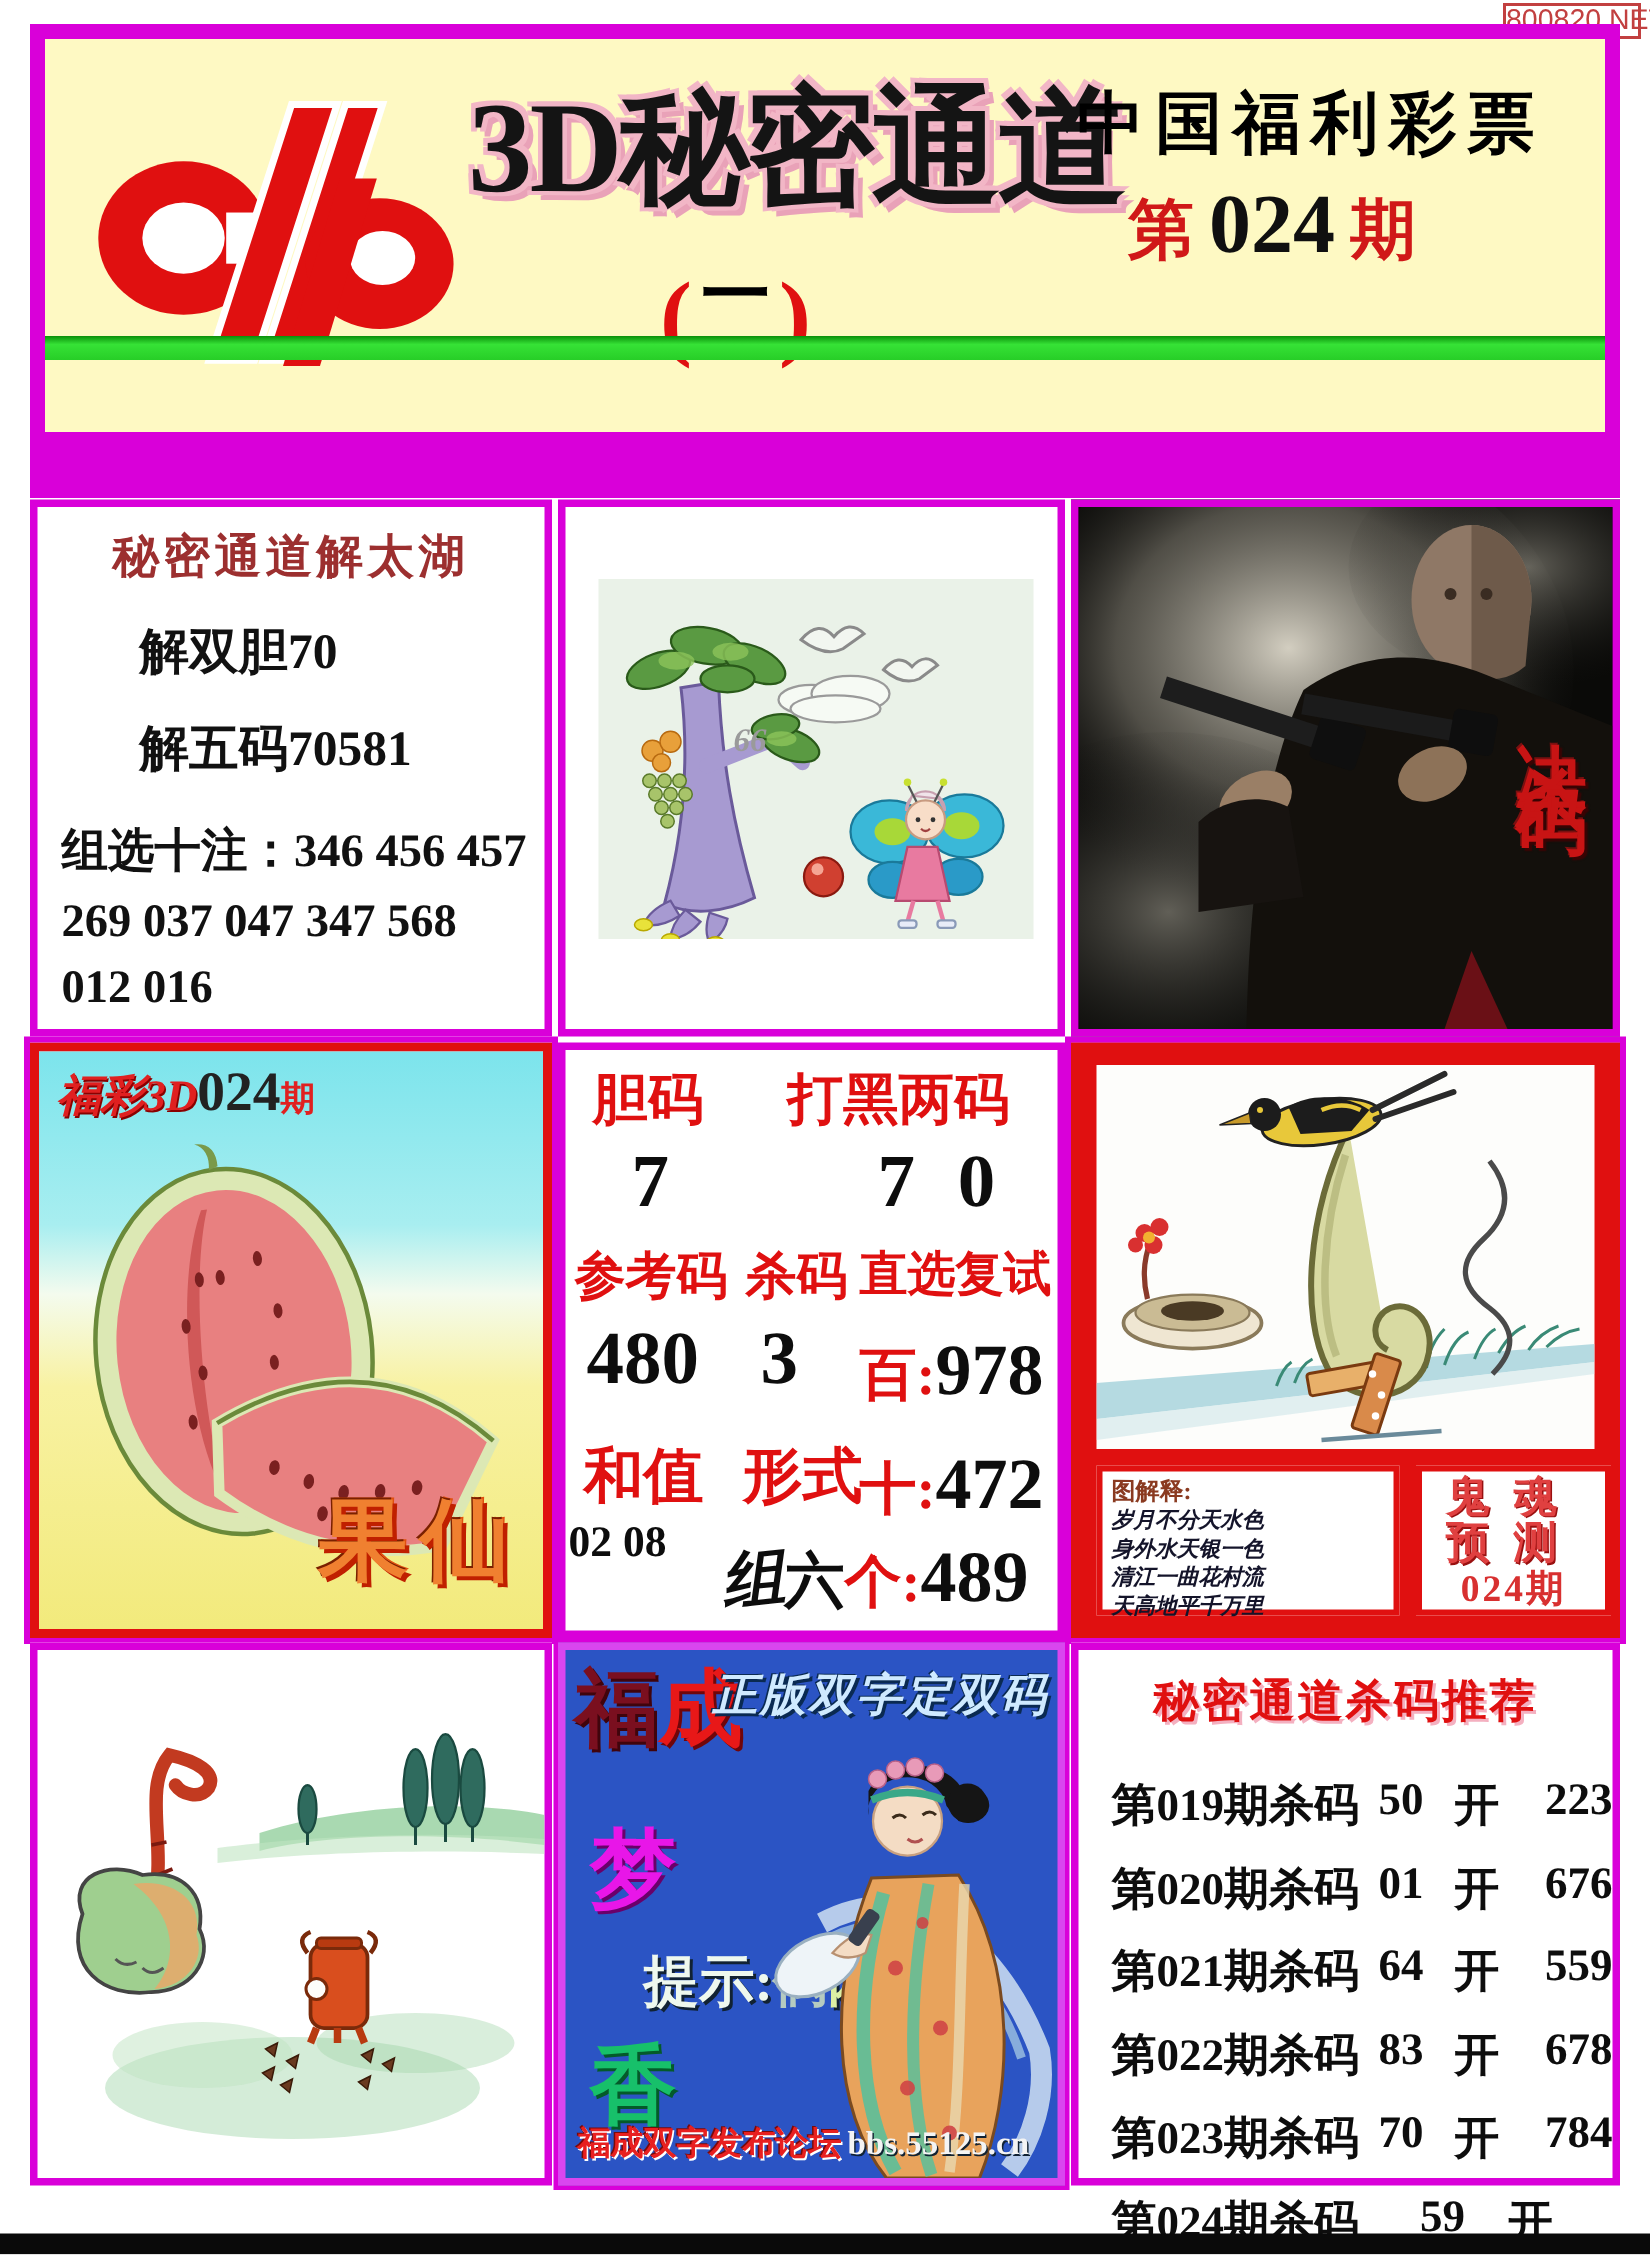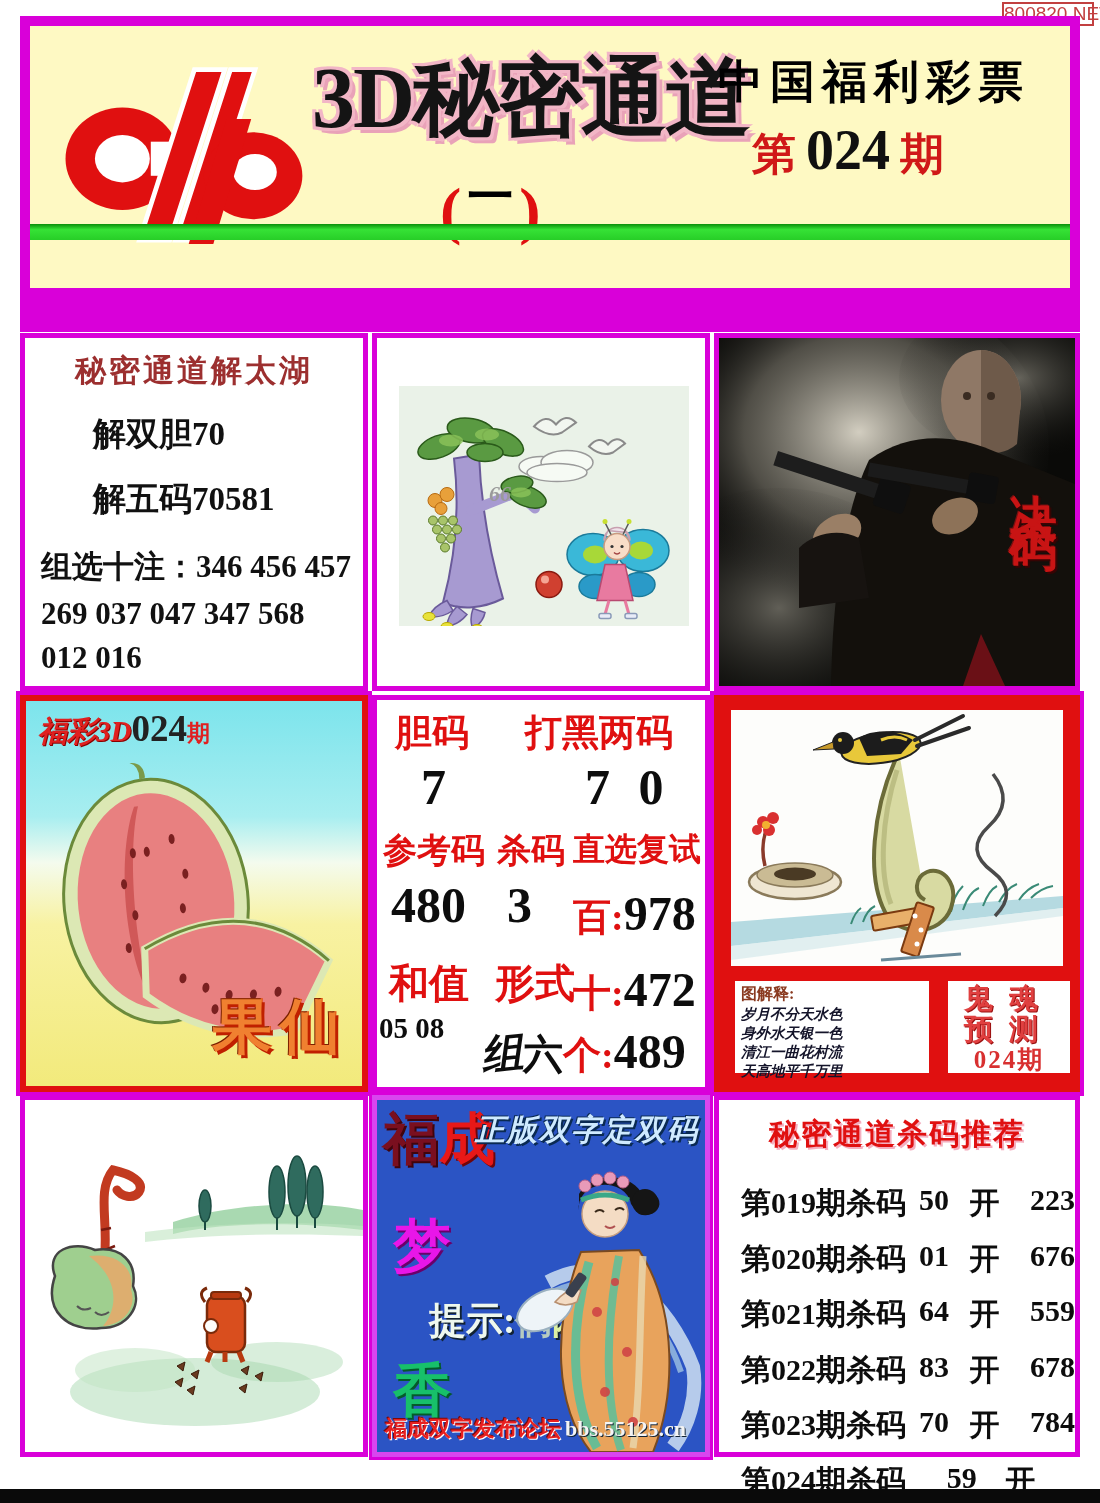--- a/index.html
+++ b/index.html
@@ -322,21 +322,21 @@
     <div class="dn blk" style="left:208px; top:58px; font-size:50px; letter-spacing:8px;">7 0</div>
     <div class="dn red-lb" style="left:6px; top:128px; font-size:34px;">参考码</div>
     <div class="dn red-lb" style="left:120px; top:128px; font-size:34px;">杀码</div>
     <div class="dn red-lb" style="left:196px; top:128px; font-size:32px;">直选复试</div>
     <div class="dn blk" style="left:14px; top:176px; font-size:50px;">480</div>
     <div class="dn blk" style="left:130px; top:176px; font-size:50px;">3</div>
     <div class="dn" style="left:196px; top:186px;"><span class="red-lb" style="font-size:38px;">百:</span><span class="blk" style="font-size:48px;">978</span></div>
     <div class="dn red-lb" style="left:12px; top:256px; font-size:40px;">和值</div>
     <div class="dn red-lb" style="left:118px; top:256px; font-size:40px;">形式</div>
     <div class="dn" style="left:196px; top:262px;"><span class="red-lb" style="font-size:38px;">十:</span><span class="blk" style="font-size:48px;">472</span></div>
-    <div class="dn blk" style="left:2px; top:312px; font-size:29px;">05 08</div>
+    <div class="dn blk" style="left:2px; top:312px; font-size:29px;">02 08</div>
     <div class="dn" style="left:104px; top:324px;"><span class="blk" style="font-size:42px; font-style:italic; display:inline-block; transform:rotate(-6deg);">组</span><span class="blk" style="font-size:40px;">六</span><span class="red-lb" style="font-size:38px;">个:</span><span class="blk" style="font-size:48px;">489</span></div>
   </div>
 
   <div class="rbox birdbox" style="left:714px; top:695px; width:366px; height:397px;">
     <div class="bird-img">
       <svg width="332" height="256" viewBox="0 0 332 256">
 
         <path d="M0,212 L332,186 L332,198 L0,236 Z" fill="#a8d4dc" opacity="0.85"></path>
         <path d="M0,236 L332,198 L332,206 L0,250 Z" fill="#cfe6ea" opacity="0.6"></path>
 

